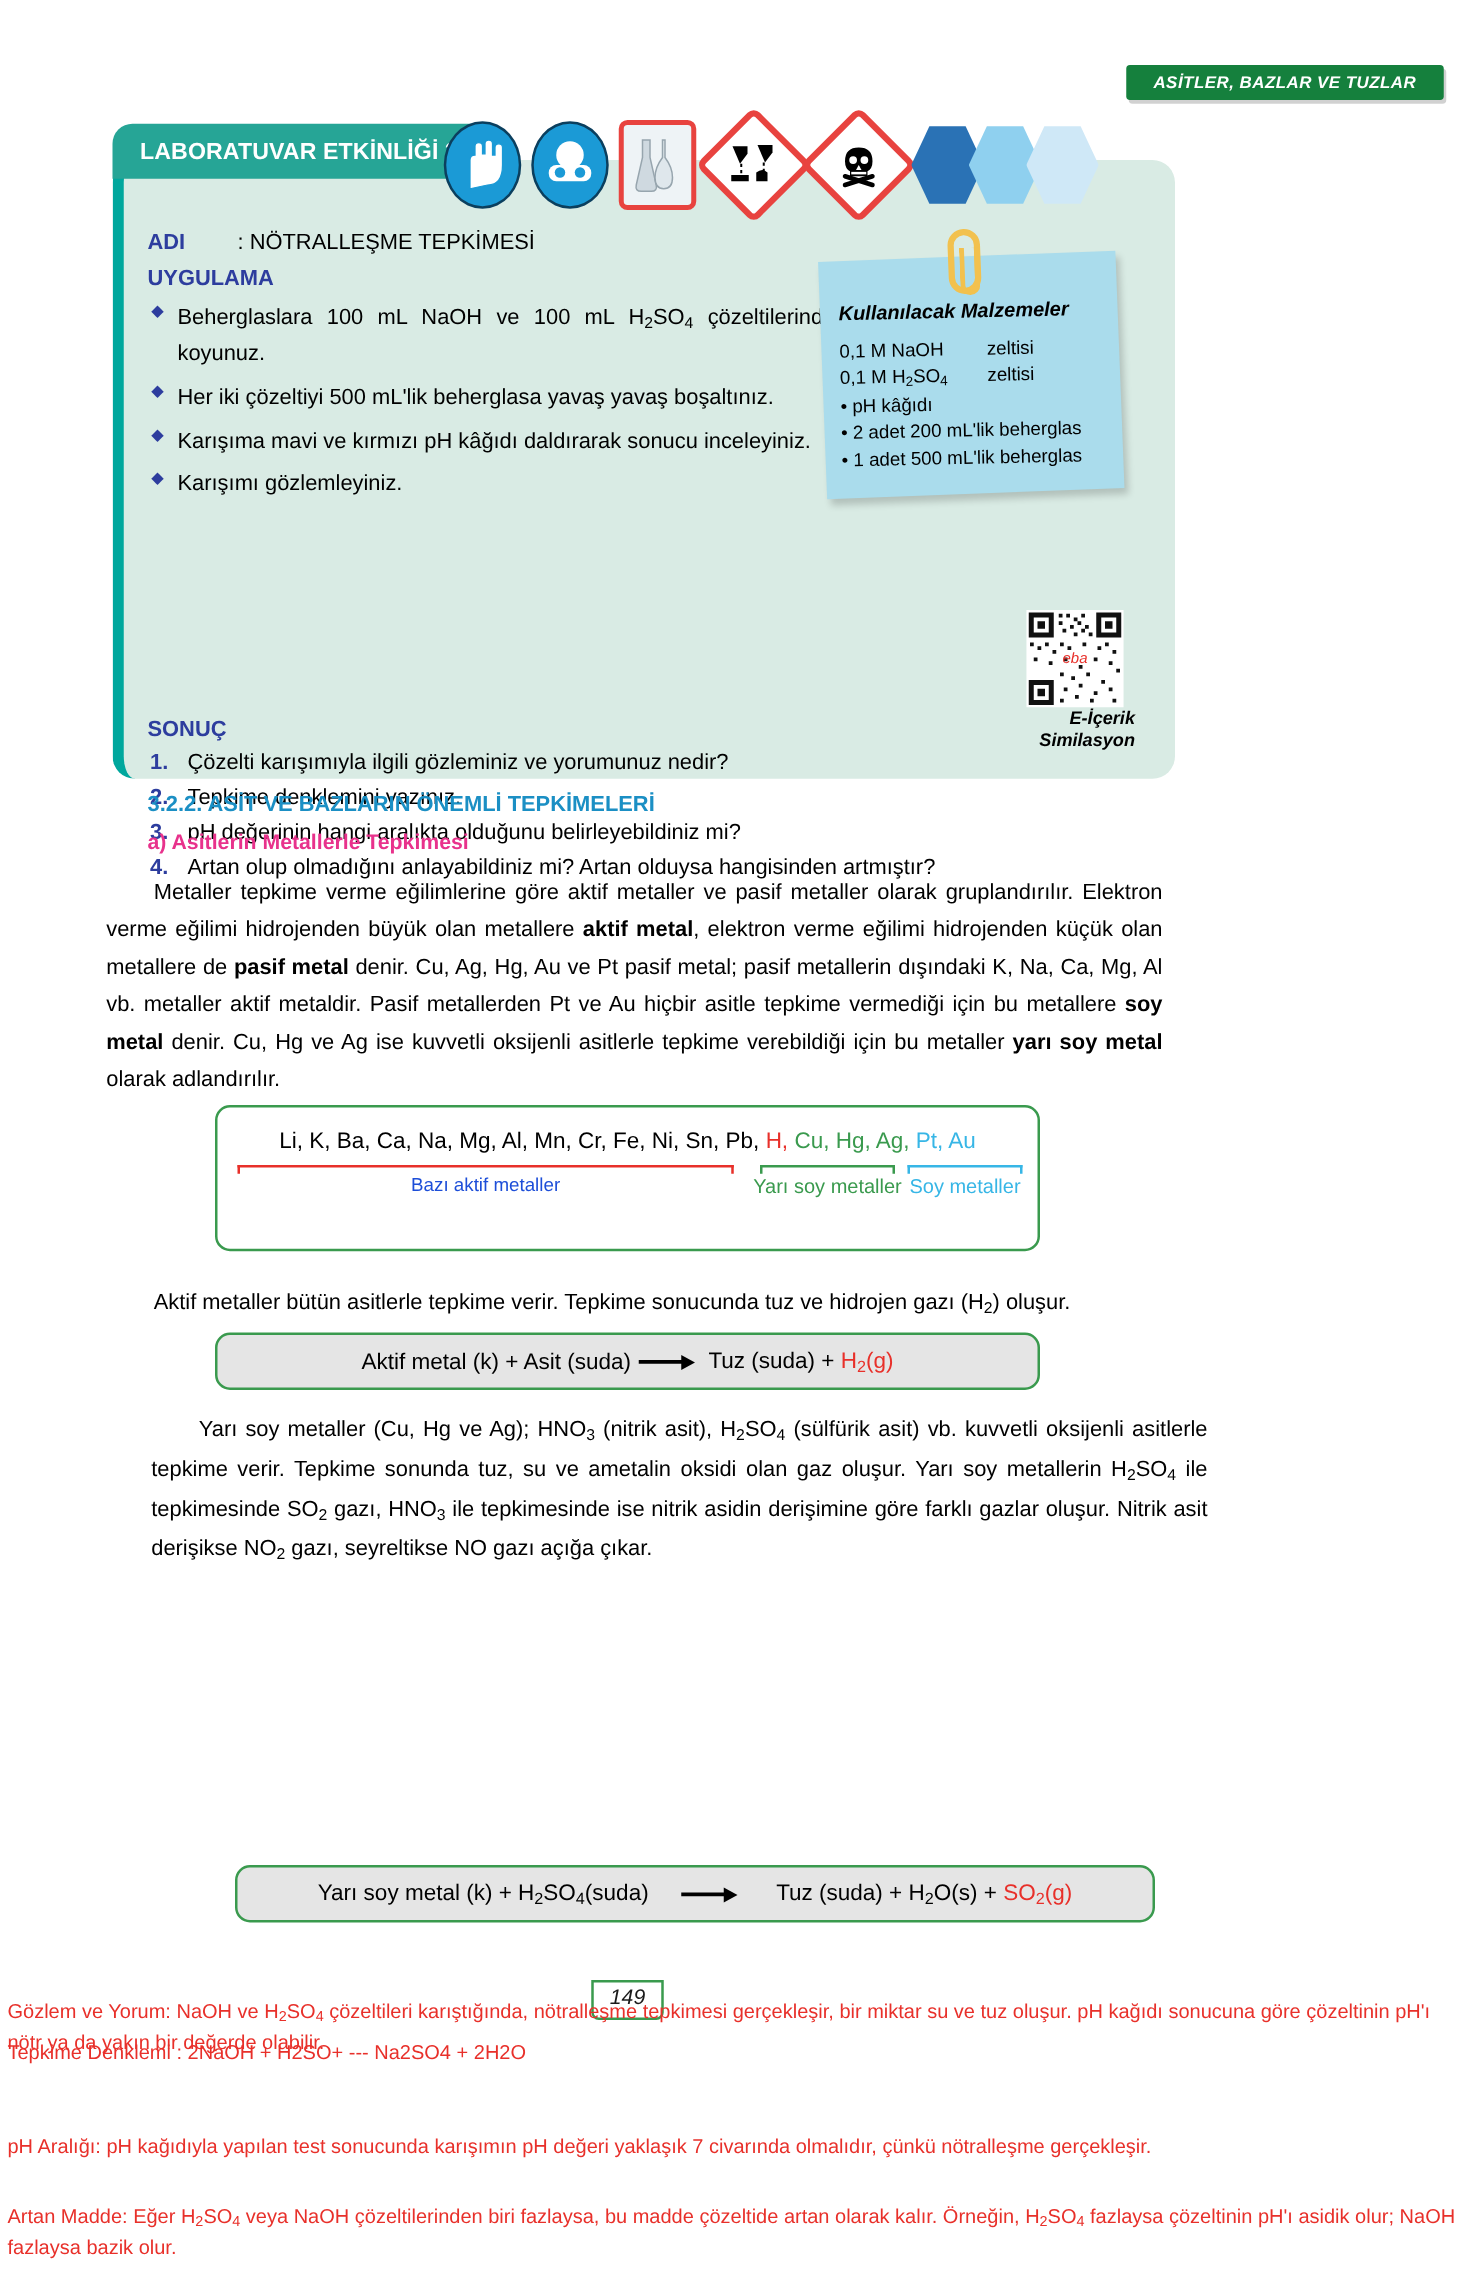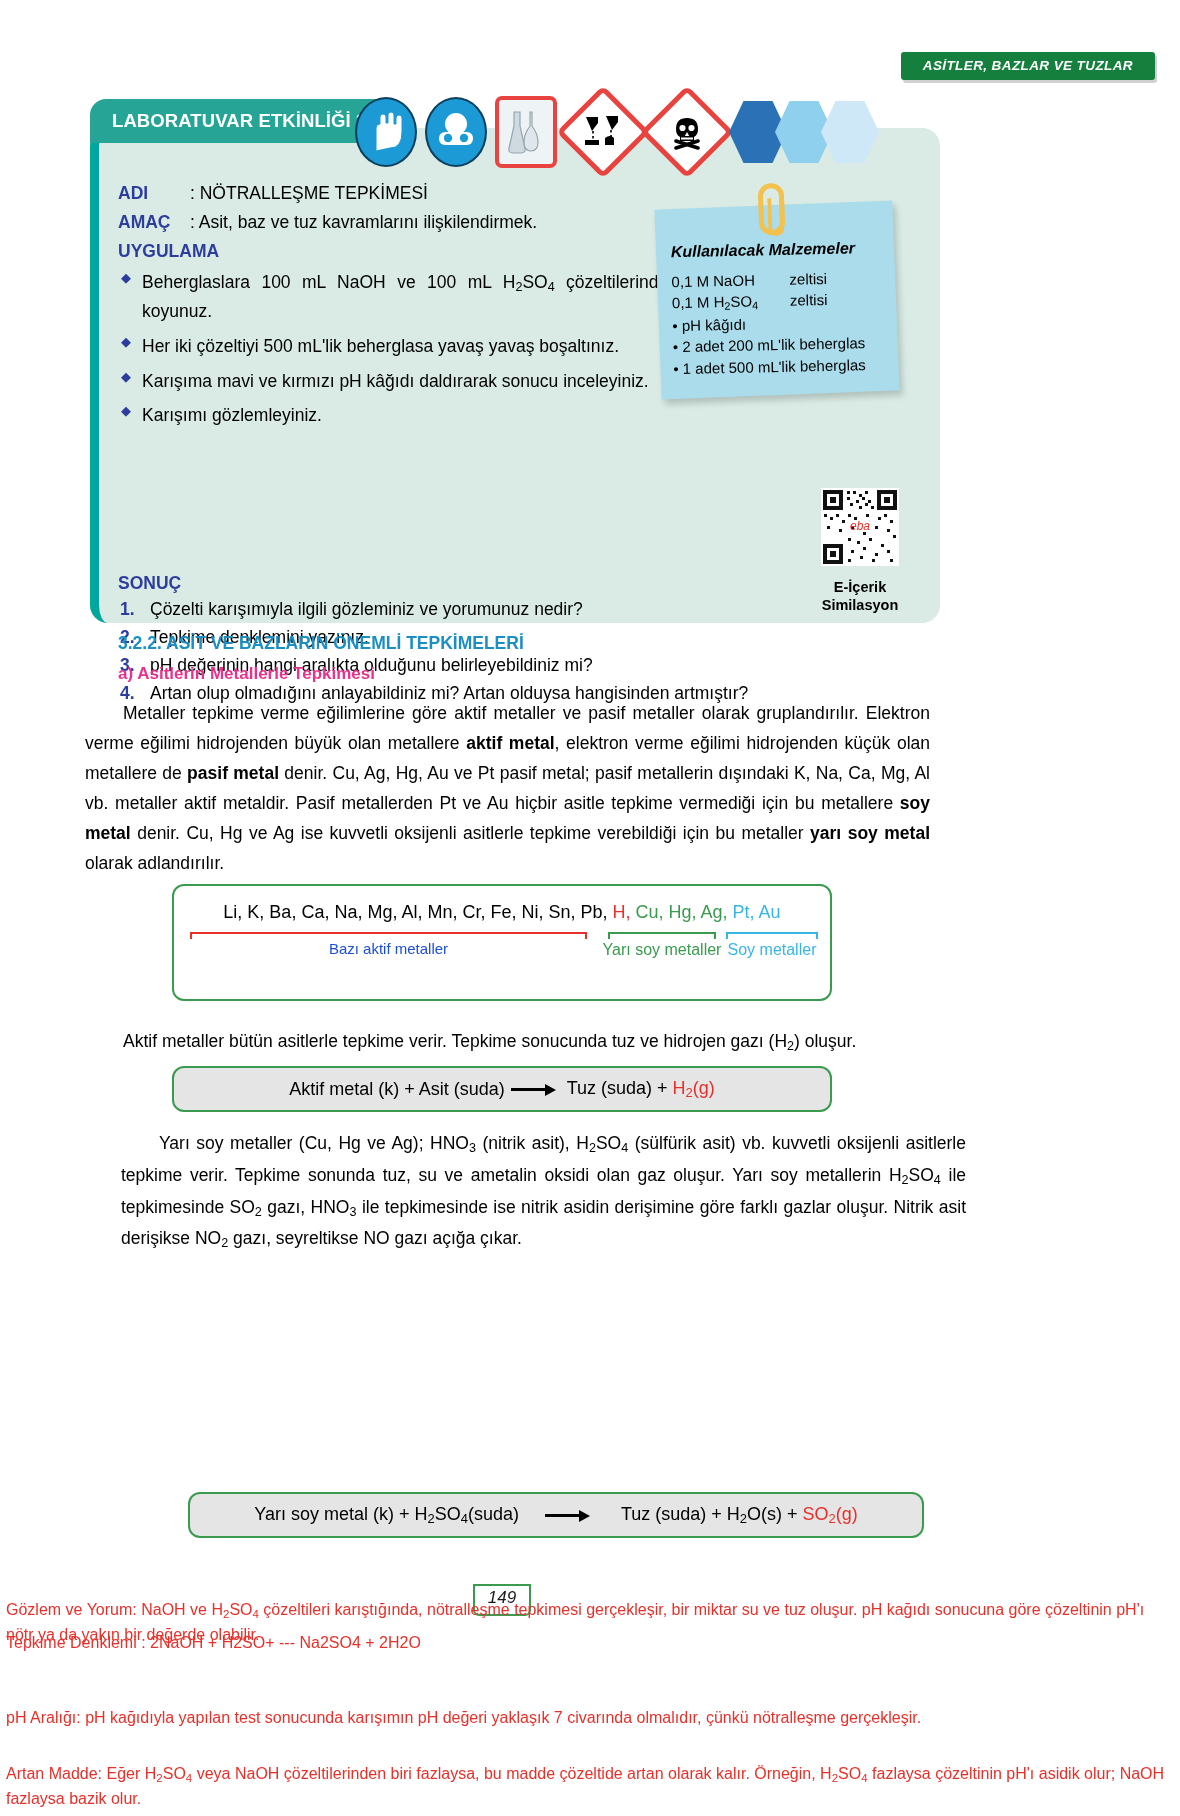--- a/index.html
+++ b/index.html
@@ -124,21 +124,21 @@
     transform: rotate(1deg);
   }
   .sticky h4 { margin:0 0 7px 0; font-size:16px; font-style:italic; font-weight:bold; }
   .sticky .mat { display:flex; }
   .sticky .mat .a { width: 118px; }
   .sticky .li { white-space: nowrap; }
 
   
   .qr-block { position:absolute; left: 812px; top: 488px; text-align:center; width:96px; }
   .qr { width: 78px; height: 78px; margin: 0 auto; position: relative;}
-  .qr-cap { font-size: 14.5px; font-weight:bold; line-height:1.25; margin-top:12px;}
+  .qr-cap { font-size: 14.5px; font-weight:bold; font-style:italic; line-height:1.25; margin-top:0;text-align:right;}
 
   
   .h3-num {
     position:absolute; left:118px; top: 633px;
     color:#1b8fc4; font-weight:bold; font-size:17.5px;
   }
   .h4-a {
     position:absolute; left:118px; top: 664px;
     color:#e8328c; font-weight:bold; font-size:17px;
   }
@@ -292,23 +292,20 @@
   <div class="hexwrap">
     <div class="hex h1"></div>
     <div class="hex h2"></div>
     <div class="hex h3"></div>
   </div>
 </div>
 
 <div class="lab-body">
   <div class="kv">
     <span class="lbl">ADI</span><span>: NÖTRALLEŞME TEPKİMESİ</span>
-  </div>
-  <div class="kv">
-    <span class="lbl">AMAÇ</span><span>: Asit, baz ve tuz kavramlarını ilişkilendirmek.</span>
   </div>
   <div class="sec-head">UYGULAMA</div>
   <ul class="steps">
     <li>Beherglaslara 100 mL NaOH ve 100 mL H<sub>2</sub>SO<sub>4</sub> çözeltilerinden koyunuz.</li>
     <li>Her iki çözeltiyi 500 mL'lik beherglasa yavaş yavaş boşaltınız.</li>
     <li>Karışıma mavi ve kırmızı pH kâğıdı daldırarak sonucu inceleyiniz.</li>
     <li>Karışımı gözlemleyiniz.</li>
   </ul>
 </div>
 

